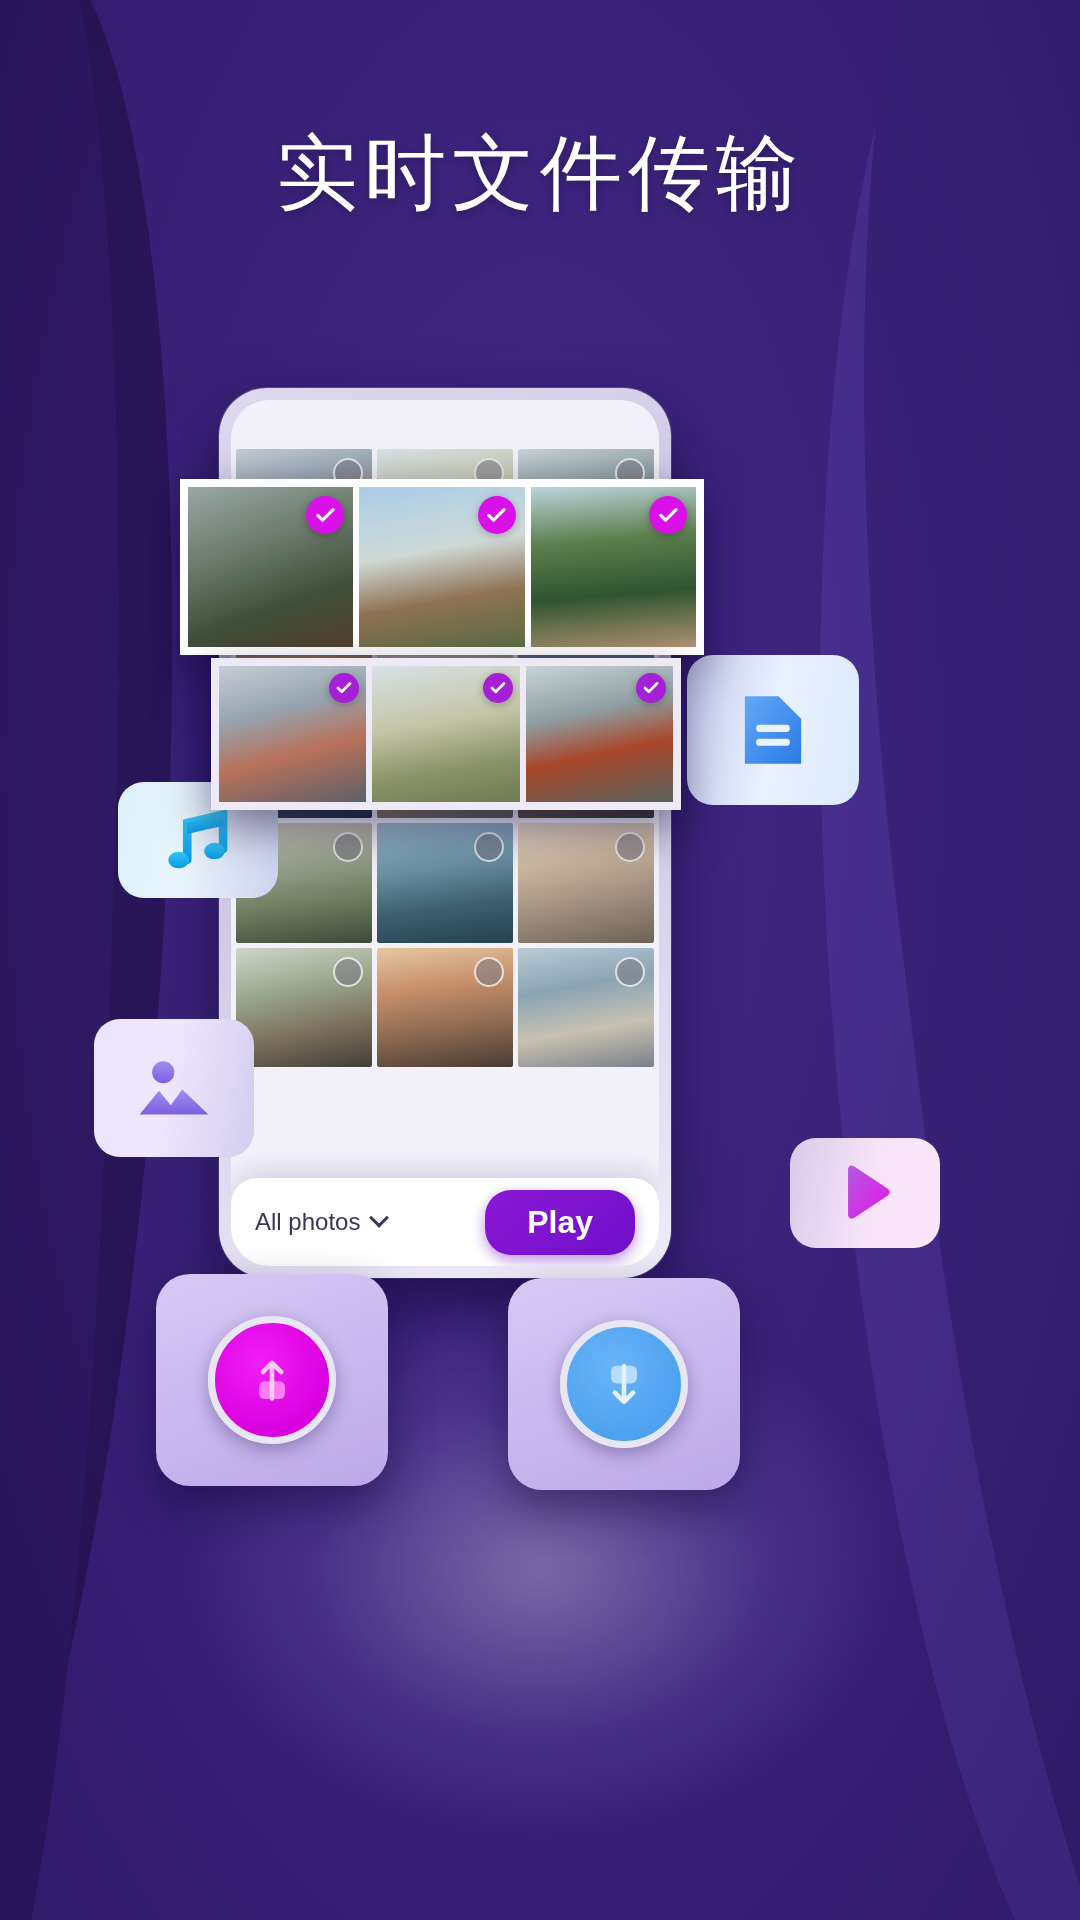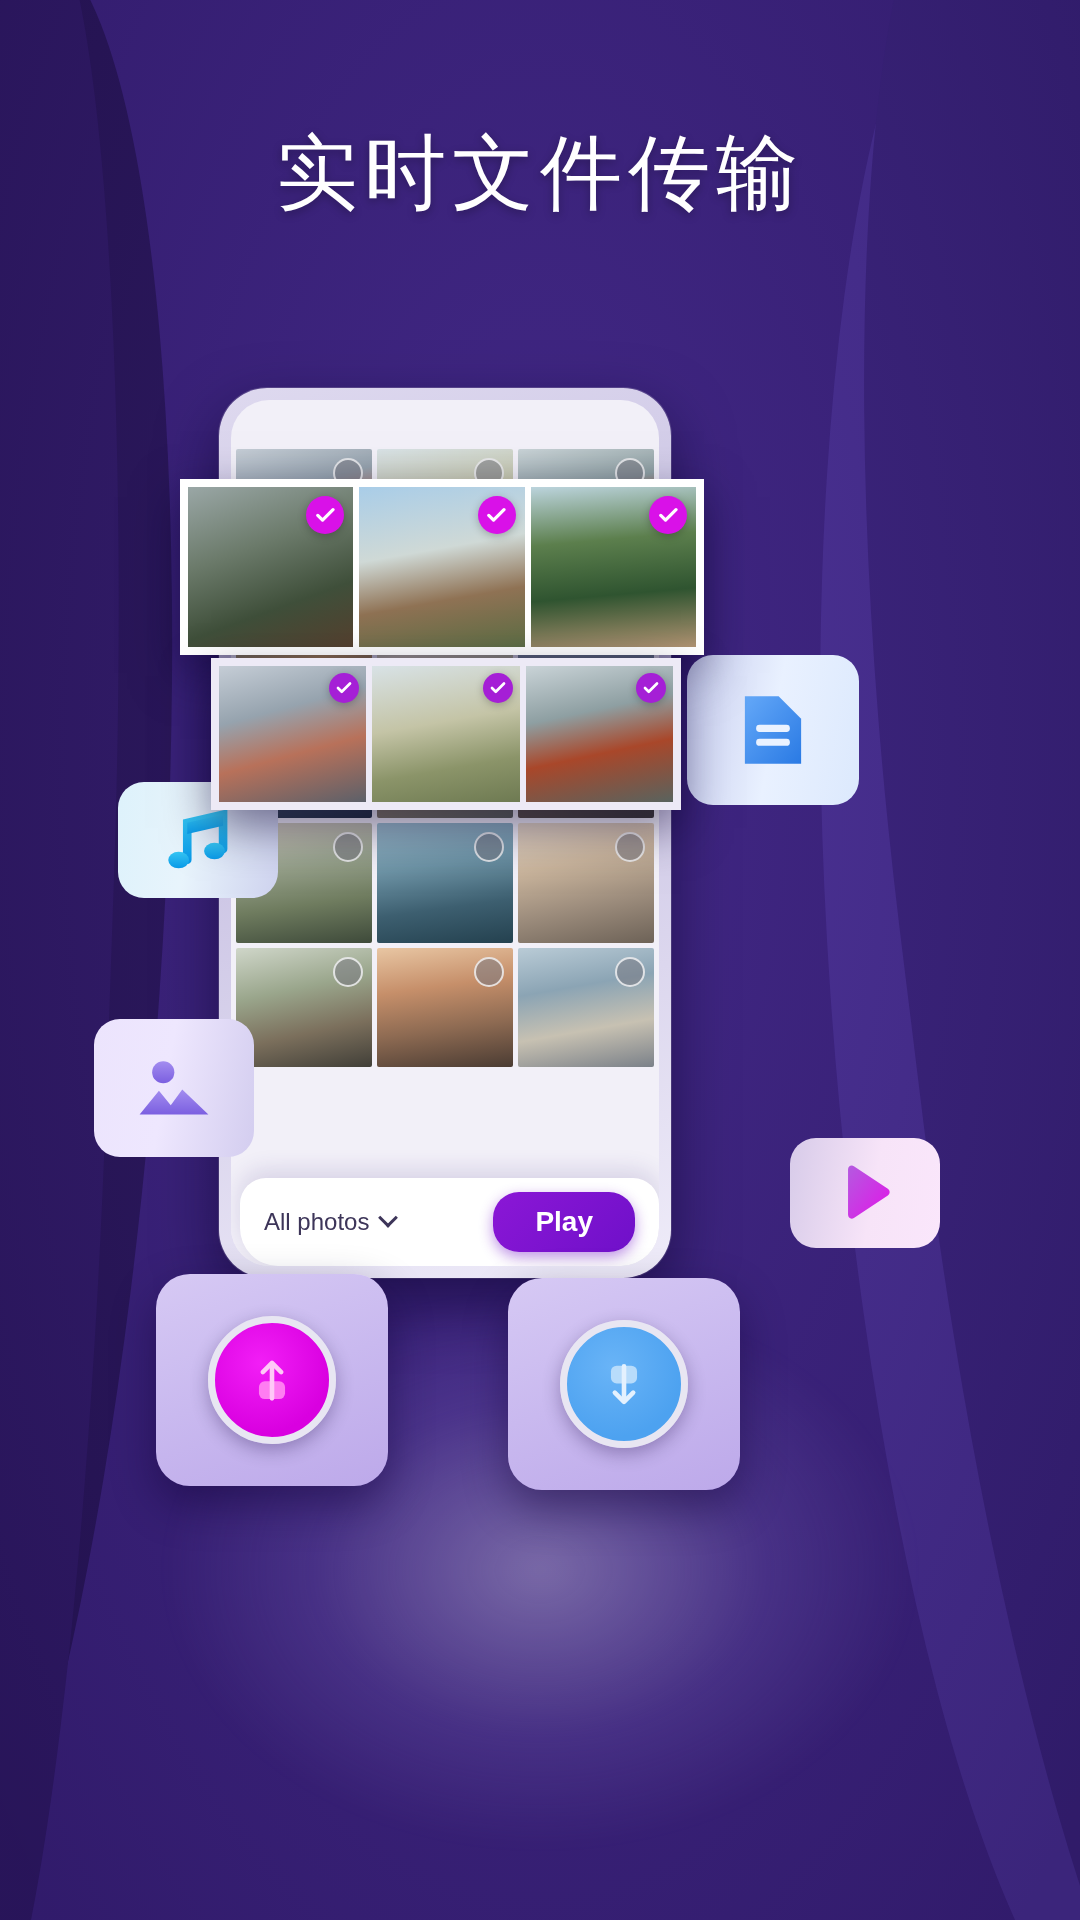--- a/index.html
+++ b/index.html
@@ -115,34 +115,34 @@
   .cell .ph { position:absolute; inset:0; }
   .cell .mark {
     position:absolute; top:9px; right:9px;
     width:30px; height:30px; border-radius:50%;
     background:rgba(120,120,130,.55);
     border:2px solid rgba(255,255,255,.75);
   }
 
   
   .sheet {
-    position:absolute; left:9px; right:0; bottom:0; height:88px;
+    position:absolute; left:0; right:0; bottom:0; height:88px;
     background:#ffffff;
     border-radius:26px 26px 38px 38px;
     display:flex; align-items:center; justify-content:space-between;
     padding:0 24px;
     box-shadow:0 -8px 22px rgba(60,33,131,.14);
     z-index:6;
   }
   .allphotos { display:flex; align-items:center; gap:12px; color:#3d3559; font-size:24px; }
   .chev { width:14px; height:14px; border-right:3px solid #3d3559; border-bottom:3px solid #3d3559;
           transform:rotate(45deg) translate(-3px,-3px); }
   .playbtn {
     background:linear-gradient(135deg,#8b17d6 0%,#6f10c9 100%);
-    color:#fff; font-size:28px; font-weight:bold;
+    color:#fff; font-size:32px; font-weight:bold;
     border:none; border-radius:26px; padding:14px 42px;
     box-shadow:0 5px 14px rgba(110,16,200,.45);
     cursor:pointer;
   }
 
   
   .float-row {
     position:absolute;
     background:#ffffff;
     padding:8px;

